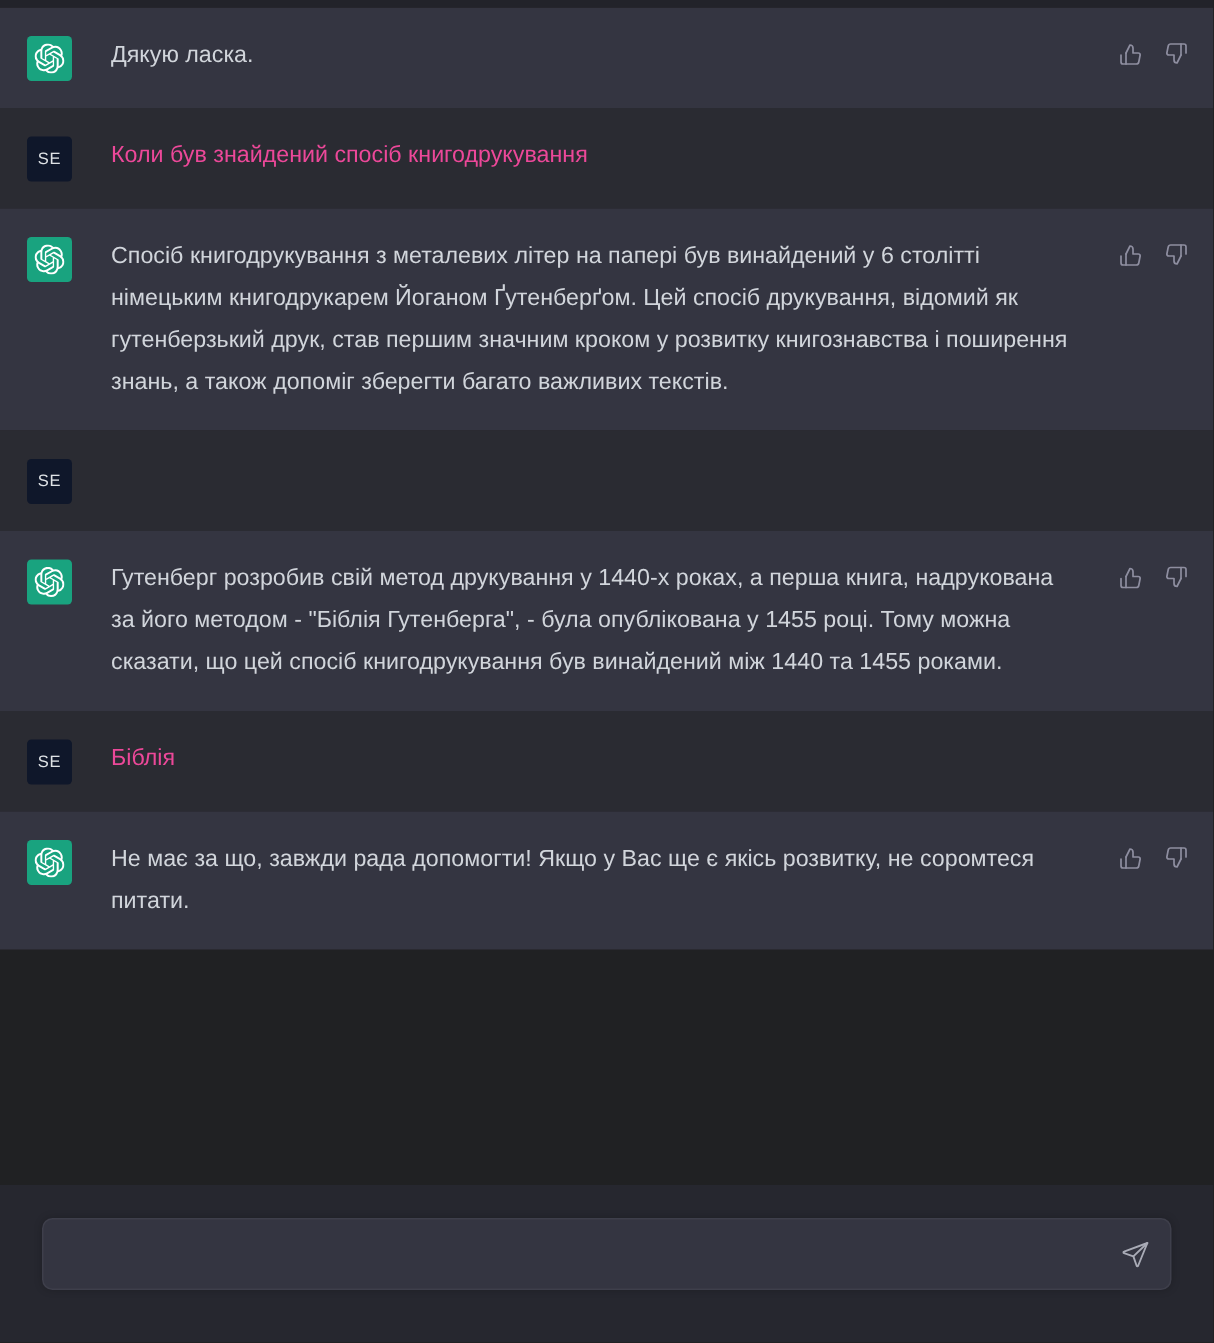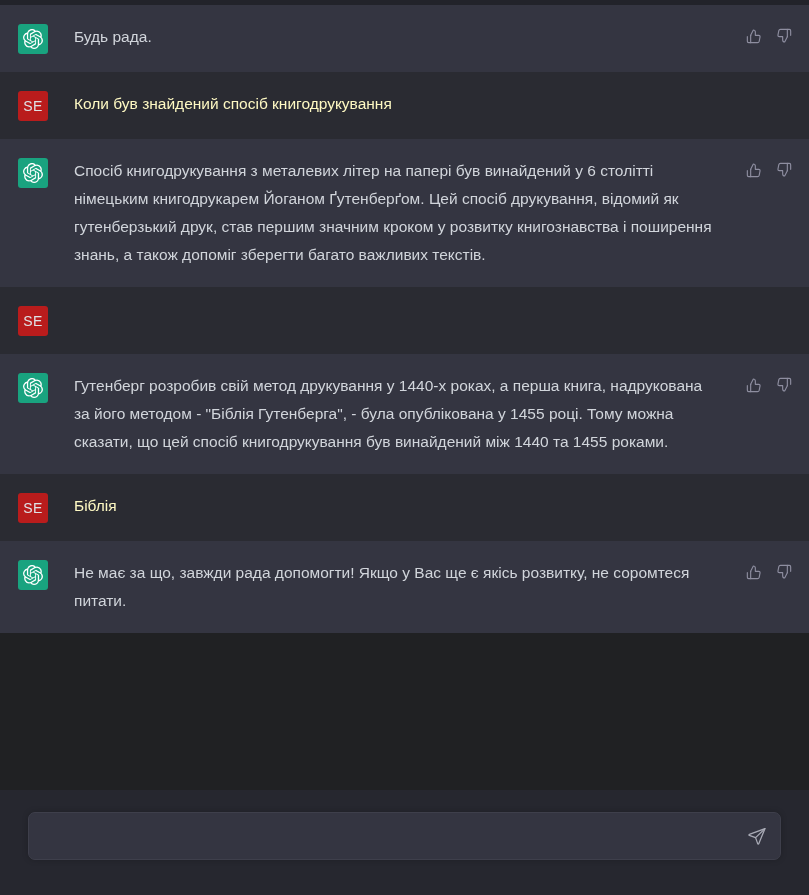--- a/index.html
+++ b/index.html
@@ -61,44 +61,44 @@
     display: flex;
     align-items: center;
     justify-content: center;
     margin-top: 1px;
   }
   .avatar.bot {
     background: #19a37f;
   }
   .avatar.bot svg { display: block; }
   .avatar.usr {
-    background: #b91c1c;
+    background: #0f172a;
     color: #dfe3e6;
-    font-size: 14px;
+    font-size: 11px;
     letter-spacing: 0.5px;
     font-weight: 400;
     font-family: "Liberation Sans", sans-serif;
   }
 
   .msg-body {
     flex: 1 1 auto;
     padding-left: 26px;
     padding-right: 10px;
     min-width: 0;
   }
 
   .msg-text {
     color: #d1d5db;
     font-size: 15.5px;
     line-height: 28px;
     white-space: pre-wrap;
     word-wrap: break-word;
     max-width: 640px;
   }
-  .msg-row.user .msg-text { color: #fef9c3; }
+  .msg-row.user .msg-text { color: #ec4899; }
 
   .actions {
     flex: 0 0 auto;
     display: flex;
     gap: 12px;
     align-items: flex-start;
     padding-top: 4px;
     margin-left: 4px;
   }
   .act-btn {
@@ -165,21 +165,21 @@
 
   <div class="thread" id="thread">
       <div class="msg-row assistant">
         <div class="row-inner">
           <div class="avatar bot">
             <svg width="20" height="20" viewBox="0 0 24 24" fill="#ffffff" aria-hidden="true">
               <path d="M22.28 9.82a5.98 5.98 0 0 0-.52-4.91 6.05 6.05 0 0 0-6.51-2.9A6 6 0 0 0 4.98 4.18a5.98 5.98 0 0 0-4 2.9 6.05 6.05 0 0 0 .74 7.1 5.98 5.98 0 0 0 .51 4.91 6.05 6.05 0 0 0 6.52 2.9A5.98 5.98 0 0 0 13.26 24a6.05 6.05 0 0 0 5.77-4.19 5.98 5.98 0 0 0 4-2.9 6.05 6.05 0 0 0-.75-7.09zm-9.02 12.6a4.48 4.48 0 0 1-2.88-1.04l.14-.08 4.78-2.76a.8.8 0 0 0 .39-.68v-6.74l2.02 1.17a.07.07 0 0 1 .04.06v5.58a4.5 4.5 0 0 1-4.5 4.49zM3.6 18.3a4.47 4.47 0 0 1-.54-3.01l.14.09 4.79 2.76a.78.78 0 0 0 .78 0l5.84-3.37v2.33a.08.08 0 0 1-.03.07l-4.84 2.79a4.5 4.5 0 0 1-6.14-1.65zM2.34 7.9a4.48 4.48 0 0 1 2.35-1.97V11.6a.77.77 0 0 0 .38.67l5.82 3.36-2.02 1.17a.08.08 0 0 1-.07 0L3.96 14a4.5 4.5 0 0 1-1.62-6.1zm16.6 3.86-5.83-3.4L15.13 7.2a.08.08 0 0 1 .07 0l4.84 2.8a4.49 4.49 0 0 1-.68 8.1v-5.67a.79.79 0 0 0-.4-.67zm2.01-3.02-.14-.09-4.78-2.79a.78.78 0 0 0-.79 0L9.4 9.23V6.9a.07.07 0 0 1 .03-.07l4.84-2.79a4.5 4.5 0 0 1 6.68 4.66zM8.3 12.86l-2.02-1.16a.08.08 0 0 1-.04-.06V6.07a4.5 4.5 0 0 1 7.37-3.45l-.14.08L8.69 5.46a.8.8 0 0 0-.39.68v6.72zm1.1-2.37 2.6-1.5 2.6 1.5v3l-2.6 1.5-2.6-1.5v-3z"></path>
             </svg>
           </div>
           <div class="msg-body">
-            <div class="msg-text">Будь рада.</div>
+            <div class="msg-text">Дякую ласка.</div>
           </div>
           <div class="actions">
             <div class="act-btn">
               <svg width="16" height="16" viewBox="0 0 24 24" fill="none" stroke="currentColor" stroke-width="1.7" stroke-linecap="round" stroke-linejoin="round">
                 <path d="M7 22V11"></path>
                 <path d="M2 13v7a2 2 0 0 0 2 2h13.3a2.5 2.5 0 0 0 2.46-2l1.4-7A2 2 0 0 0 19.2 11H14V6a3 3 0 0 0-3-3l-4 8"></path>
               </svg>
             </div>
             <div class="act-btn">
               <svg width="16" height="16" viewBox="0 0 24 24" fill="none" stroke="currentColor" stroke-width="1.7" stroke-linecap="round" stroke-linejoin="round">

